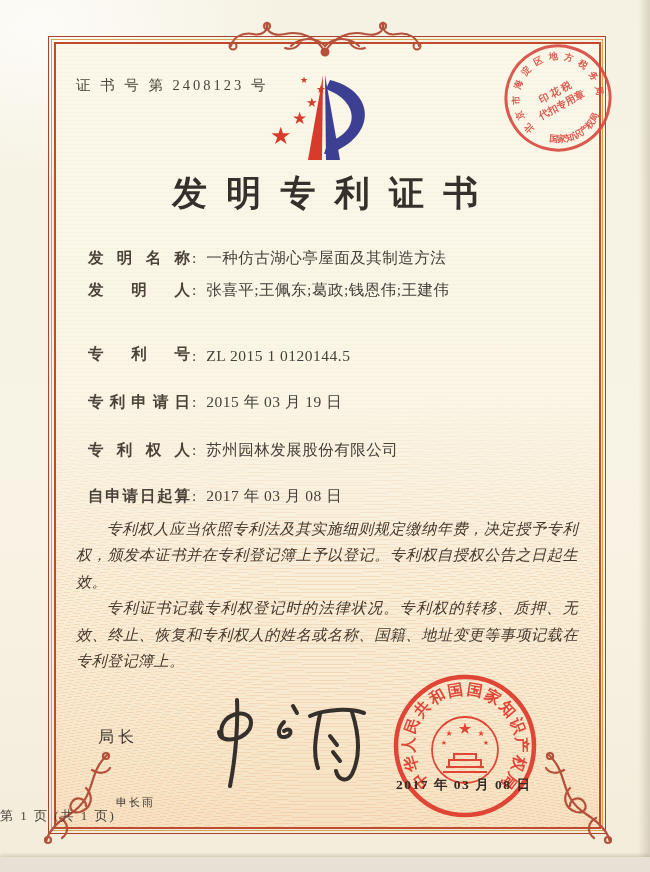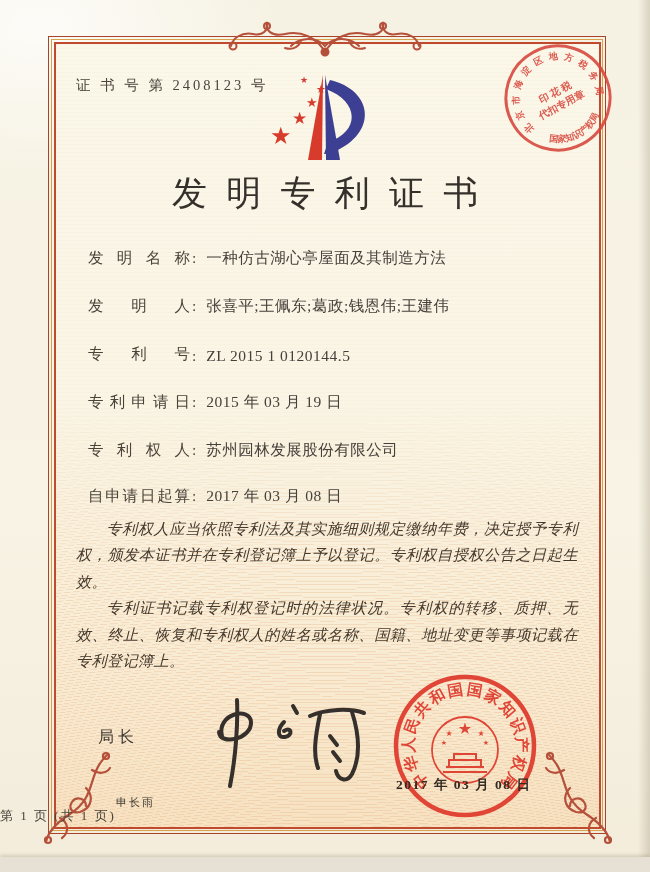--- a/index.html
+++ b/index.html
@@ -19,26 +19,26 @@
     background:
       repeating-linear-gradient(180deg, rgba(205,180,145,.06) 0 1px, rgba(0,0,0,0) 1px 4px),
       linear-gradient(180deg,#fbf7e9 0%, #faf5e5 45%, #f9ecd4 78%, #f7e2c2 100%);}
   .guilloche{position:absolute;left:0;right:0;bottom:0;height:55%;pointer-events:none;
     background:repeating-radial-gradient(ellipse 160% 90% at 50% 160%, rgba(225,150,90,.20) 0 1.5px, rgba(255,255,255,0) 1.5px 6px);
     -webkit-mask-image:linear-gradient(180deg,transparent,#000 45%);
     mask-image:linear-gradient(180deg,transparent,#000 45%);}
   
   .abs{position:absolute;}
   .cert-no{left:76px;top:76px;font-size:14.5px;letter-spacing:3px;color:#4a443c;}
-  .title{left:0;right:0;top:170px;text-align:center;font-size:35px;font-weight:normal;color:#35302b;
+  .title{left:0;right:0;top:170px;text-align:center;font-size:35px;font-weight:bold;color:#35302b;
     letter-spacing:.55em;text-indent:.55em;}
   .fields{left:88px;top:238px;width:480px;}
   .field-row{position:absolute;left:0;white-space:nowrap;font-size:15.5px;color:#4b433a;}
   .field-label{display:inline-block;width:102px;text-align:justify;text-align-last:justify;
-    color:#4b433a;vertical-align:bottom;}
+    color:#4b433a;vertical-align:bottom;font-weight:bold;}
   .field-colon{display:inline-block;margin:0 10px 0 2px;}
   .field-value{letter-spacing:.5px;color:#46403b;}
   .paras{left:76px;top:516px;width:502px;font-size:15.2px;line-height:1.74;color:#45392c;
     text-align:justify;font-style:italic;letter-spacing:.3px;}
   .paras p{margin:0;text-indent:2em;}
   .signer-title{left:98px;top:727px;font-size:16px;color:#3d3731;letter-spacing:4px;}
   .signer-name{left:116px;top:760px;font-size:11px;color:#3d3731;letter-spacing:2px;margin-top:35px;}
   .footer{left:0;right:0;top:807px;text-align:left;font-size:13px;color:#4a443c;letter-spacing:2px;}
   
   .logo{left:256px;top:72px;width:142px;height:94px;}
@@ -116,21 +116,21 @@
     <span class="logo-star" style="left:60px;top:12px;font-size:11px;">★</span>
     <span class="logo-star" style="left:44px;top:4px;font-size:9px;">★</span>
   </div>
 
   <div class="abs title">发明专利证书</div>
 
   <div class="abs fields">
     <div class="field-row" style="top:10px">
       <span class="field-label">发明名称</span><span class="field-colon">:</span><span class="field-value">一种仿古湖心亭屋面及其制造方法</span>
     </div>
-    <div class="field-row" style="top:58px">
+    <div class="field-row" style="top:42px">
       <span class="field-label">发明人</span><span class="field-colon">:</span><span class="field-value">张喜平;王佩东;葛政;钱恩伟;王建伟</span>
     </div>
     <div class="field-row" style="top:106px">
       <span class="field-label">专利号</span><span class="field-colon">:</span><span class="field-value">ZL 2015 1 0120144.5</span>
     </div>
     <div class="field-row" style="top:154px">
       <span class="field-label">专利申请日</span><span class="field-colon">:</span><span class="field-value">2015 年 03 月 19 日</span>
     </div>
     <div class="field-row" style="top:202px">
       <span class="field-label">专利权人</span><span class="field-colon">:</span><span class="field-value">苏州园林发展股份有限公司</span>

